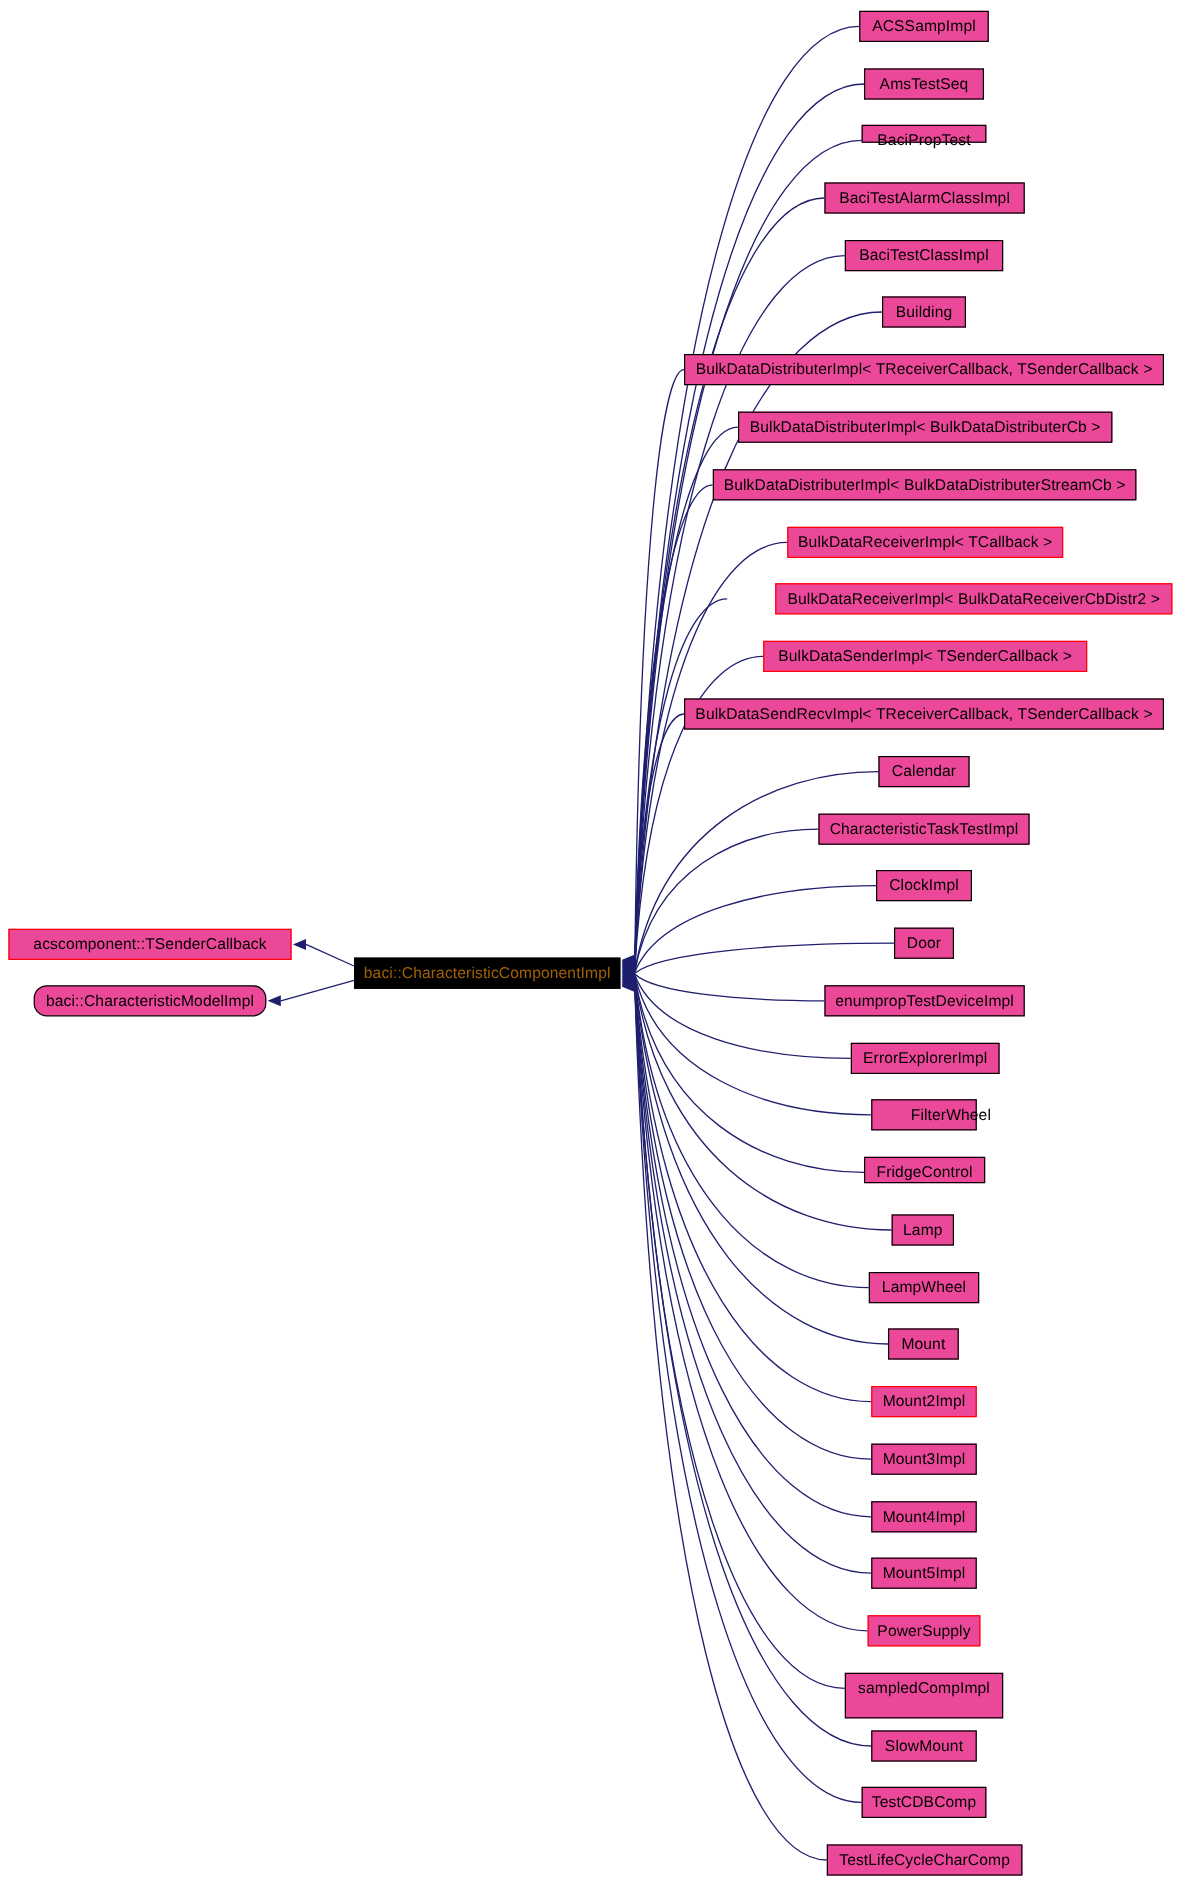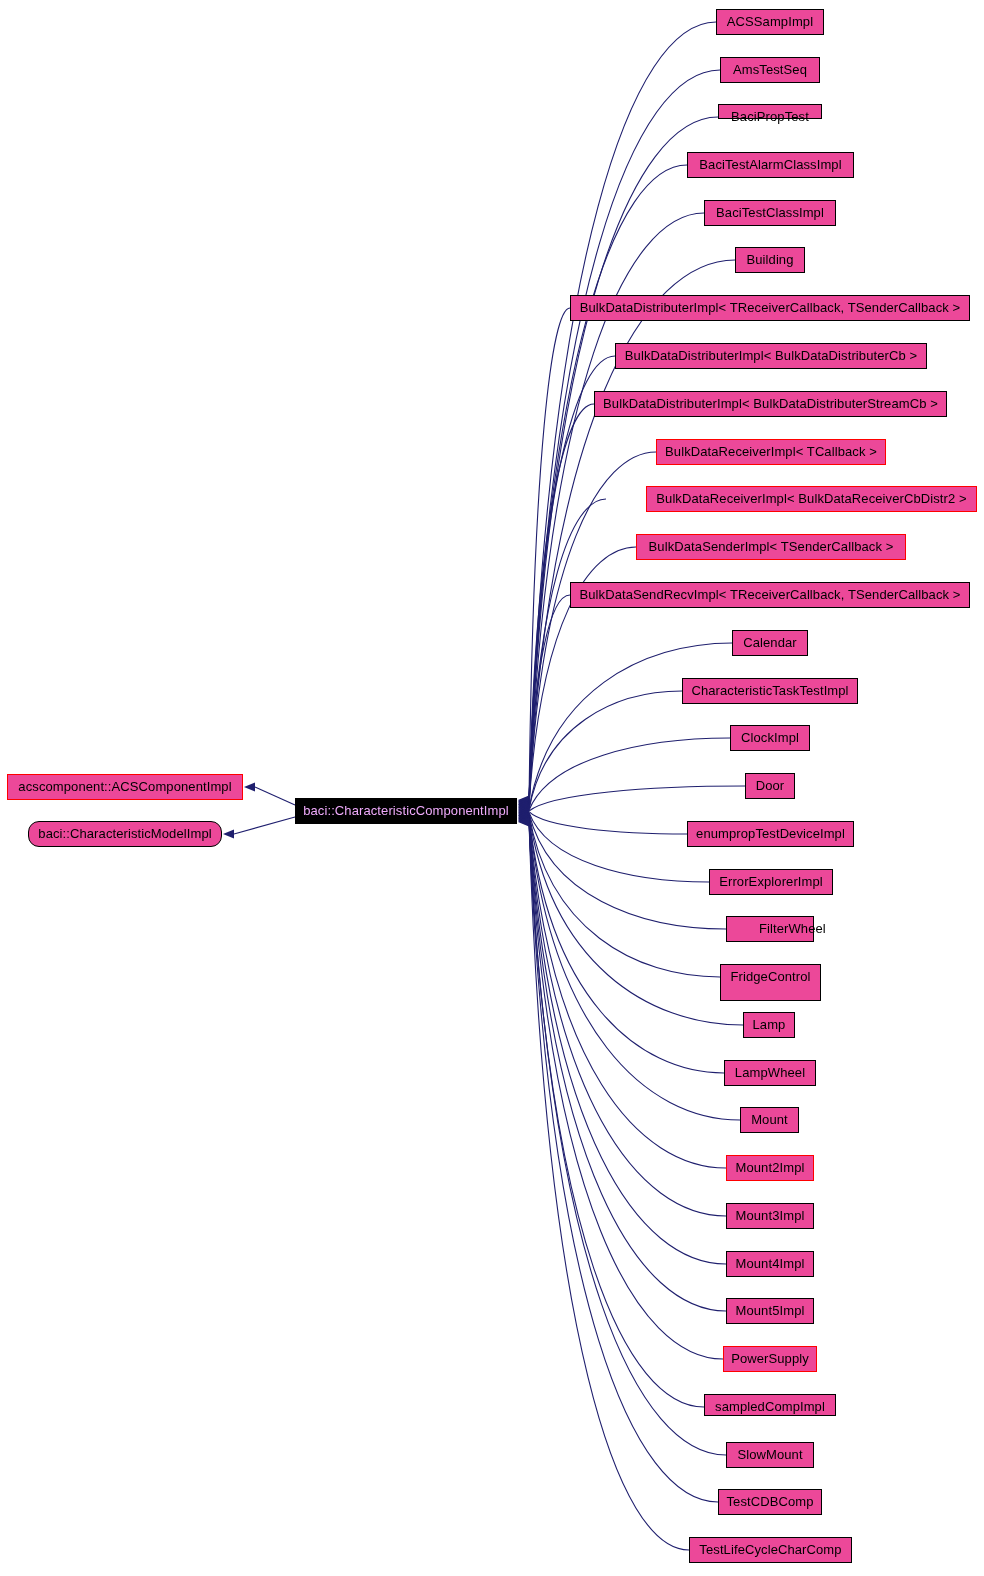--- a/index.html
+++ b/index.html
@@ -35,21 +35,21 @@
     color: #000000;
     white-space: nowrap;
     letter-spacing: 0.1px;
   }
   .node.red {
     border-color: #ff0000;
   }
   .node.root {
     background: #000000;
     border-color: #000000;
-    color: #f0abfc;
+    color: #a16207;
   }
 </style>
 </head>
 <body>
 
 <div id="diagram">
 
   <svg id="edge-layer" viewBox="0 0 984 1576" width="984" height="1576" xmlns="http://www.w3.org/2000/svg">
       <path d="M 295 805 L 255 787" fill="none" stroke="#1f1f6e" stroke-width="1.1"></path>
       <polygon points="244,787 255,782.4 255,791.6" fill="#1f1f6e"></polygon>
@@ -118,21 +118,21 @@
       <path d="M 529 820.625 C 548.7 1264.6875, 637.35 1455, 726 1455" fill="none" stroke="#1f1f6e" stroke-width="1.1"></path>
       <polygon points="518,820.625 529,816.025 529,825.225" fill="#1f1f6e"></polygon>
       <path d="M 529 821.3125 C 547.9 1297.79375, 632.95 1502, 718 1502" fill="none" stroke="#1f1f6e" stroke-width="1.1"></path>
       <polygon points="518,821.3125 529,816.7125 529,825.9125" fill="#1f1f6e"></polygon>
       <path d="M 529 822 C 545 1331.6, 617 1550, 689 1550" fill="none" stroke="#1f1f6e" stroke-width="1.1"></path>
       <polygon points="518,822 529,817.4 529,826.6" fill="#1f1f6e"></polygon>
     </svg>
 
   <div id="node-layer">
       <div class="node root" style="left: 295px; top: 798px; width: 222px; height: 26px; line-height: 24px;">baci::CharacteristicComponentImpl</div>
-      <div class="node red" style="left: 7px; top: 774px; width: 236px; height: 26px; line-height: 24px;">acscomponent::ACSComponentImpl</div>
+      <div class="node red" style="left: 7px; top: 774px; width: 236px; height: 26px; line-height: 24px;">acscomponent::TSenderCallback</div>
       <div class="node" style="left: 28px; top: 821px; width: 194px; height: 26px; line-height: 24px; border-radius: 11px;">baci::CharacteristicModelImpl</div>
       <div class="node" style="left: 716px; top: 9px; width: 108px; height: 26px; line-height: 24px;">ACSSampImpl</div>
       <div class="node" style="left: 720px; top: 57px; width: 100px; height: 26px; line-height: 24px;">AmsTestSeq</div>
       <div class="node" style="left: 718px; top: 104px; width: 104px; height: 15px; line-height: 24px;">BaciPropTest</div>
       <div class="node" style="left: 687px; top: 152px; width: 167px; height: 26px; line-height: 24px;">BaciTestAlarmClassImpl</div>
       <div class="node" style="left: 704px; top: 200px; width: 132px; height: 26px; line-height: 24px;">BaciTestClassImpl</div>
       <div class="node" style="left: 735px; top: 247px; width: 70px; height: 26px; line-height: 24px;">Building</div>
       <div class="node" style="left: 570px; top: 295px; width: 400px; height: 26px; line-height: 24px;">BulkDataDistributerImpl&lt; TReceiverCallback, TSenderCallback &gt;</div>
       <div class="node" style="left: 615px; top: 343px; width: 312px; height: 26px; line-height: 24px;">BulkDataDistributerImpl&lt; BulkDataDistributerCb &gt;</div>
       <div class="node" style="left: 594px; top: 391px; width: 353px; height: 26px; line-height: 24px;">BulkDataDistributerImpl&lt; BulkDataDistributerStreamCb &gt;</div>
@@ -140,28 +140,28 @@
       <div class="node red" style="left: 606px; top: 486px; width: 331px; height: 26px; line-height: 24px; margin-left: 40px;">BulkDataReceiverImpl&lt; BulkDataReceiverCbDistr2 &gt;</div>
       <div class="node red" style="left: 636px; top: 534px; width: 270px; height: 26px; line-height: 24px;">BulkDataSenderImpl&lt; TSenderCallback &gt;</div>
       <div class="node" style="left: 570px; top: 582px; width: 400px; height: 26px; line-height: 24px;">BulkDataSendRecvImpl&lt; TReceiverCallback, TSenderCallback &gt;</div>
       <div class="node" style="left: 732px; top: 630px; width: 76px; height: 26px; line-height: 24px;">Calendar</div>
       <div class="node" style="left: 682px; top: 678px; width: 176px; height: 26px; line-height: 24px;">CharacteristicTaskTestImpl</div>
       <div class="node" style="left: 730px; top: 725px; width: 80px; height: 26px; line-height: 24px;">ClockImpl</div>
       <div class="node" style="left: 745px; top: 773px; width: 50px; height: 26px; line-height: 24px;">Door</div>
       <div class="node" style="left: 687px; top: 821px; width: 167px; height: 26px; line-height: 24px;">enumpropTestDeviceImpl</div>
       <div class="node" style="left: 709px; top: 869px; width: 124px; height: 26px; line-height: 24px;">ErrorExplorerImpl</div>
       <div class="node" style="left: 726px; top: 916px; width: 88px; height: 26px; line-height: 24px; padding-left: 32px;">FilterWheel</div>
-      <div class="node" style="left: 720px; top: 964px; width: 101px; height: 37px; line-height: 24px;">FridgeControl</div>
+      <div class="node" style="left: 720px; top: 964px; width: 101px; height: 22px; line-height: 24px;">FridgeControl</div>
       <div class="node" style="left: 743px; top: 1012px; width: 52px; height: 26px; line-height: 24px;">Lamp</div>
       <div class="node" style="left: 724px; top: 1060px; width: 92px; height: 26px; line-height: 24px;">LampWheel</div>
       <div class="node" style="left: 740px; top: 1107px; width: 59px; height: 26px; line-height: 24px;">Mount</div>
       <div class="node red" style="left: 726px; top: 1155px; width: 88px; height: 26px; line-height: 24px;">Mount2Impl</div>
       <div class="node" style="left: 726px; top: 1203px; width: 88px; height: 26px; line-height: 24px;">Mount3Impl</div>
       <div class="node" style="left: 726px; top: 1251px; width: 88px; height: 26px; line-height: 24px;">Mount4Impl</div>
       <div class="node" style="left: 726px; top: 1298px; width: 88px; height: 26px; line-height: 24px;">Mount5Impl</div>
       <div class="node red" style="left: 723px; top: 1346px; width: 94px; height: 26px; line-height: 24px;">PowerSupply</div>
-      <div class="node" style="left: 704px; top: 1394px; width: 132px; height: 22px; line-height: 24px;">sampledCompImpl</div>
+      <div class="node" style="left: 704px; top: 1394px; width: 132px; height: 38px; line-height: 24px;">sampledCompImpl</div>
       <div class="node" style="left: 726px; top: 1442px; width: 88px; height: 26px; line-height: 24px;">SlowMount</div>
       <div class="node" style="left: 718px; top: 1489px; width: 104px; height: 26px; line-height: 24px;">TestCDBComp</div>
       <div class="node" style="left: 689px; top: 1537px; width: 163px; height: 26px; line-height: 24px;">TestLifeCycleCharComp</div>
     </div>
 
 </div>
 
 </body></html>

